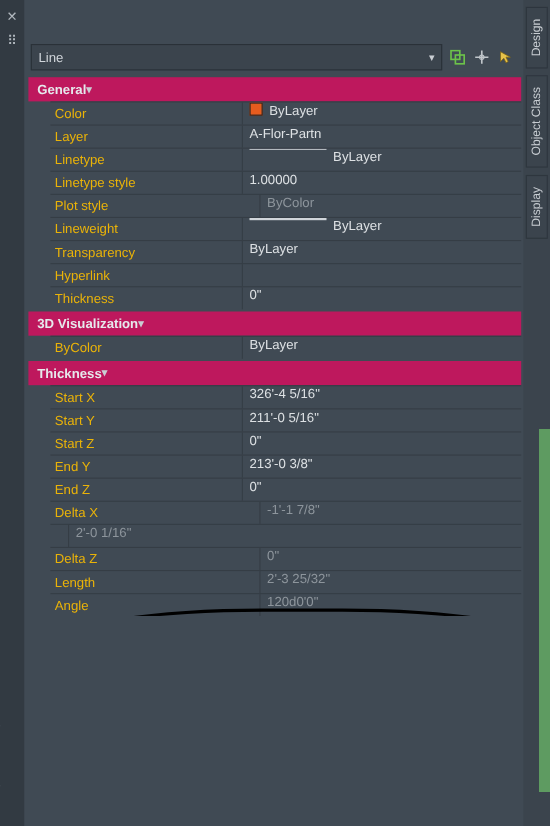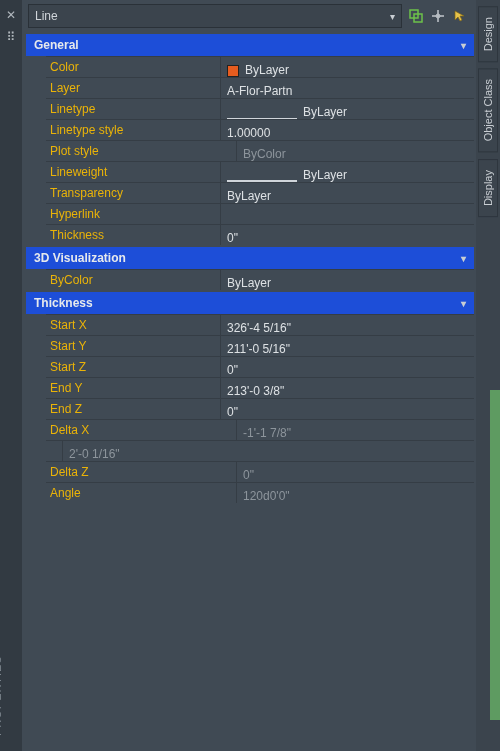--- a/index.html
+++ b/index.html
@@ -52,20 +52,21 @@
     flex: 1;
     display: flex;
     flex-direction: column;
     background: #404a54;
   }
   .top-bar {
     display: flex;
     align-items: center;
     padding: 4px 6px;
     gap: 4px;
+    margin-top: 36px;
   }
   .object-select {
     flex: 1;
     background: #3b444d;
     border: 1px solid #2a3138;
     height: 22px;
     display: flex;
     align-items: center;
     justify-content: space-between;
     padding: 0 6px;
@@ -83,26 +84,26 @@
     justify-content: center;
     color: #c0c6cb;
     font-size: 12px;
   }
   .panel {
     padding: 0 2px 0 4px;
     overflow-y: auto;
     position: relative;
   }
   .section-header {
-    background: #1d4ed8;
+    background: #be185d;
     color: #e6e9ec;
     font-weight: bold;
     display: flex;
     align-items: center;
-    justify-content: space-between;
+    justify-content: flex-start;
     height: 22px;
     padding: 0 8px;
     margin-top: 2px;
   }
   .rows {
     margin-left: 20px;
   }
   .row {
     display: flex;
     height: 20px;
@@ -115,21 +116,21 @@
     color: #eab308;
     white-space: nowrap;
     overflow: hidden;
     text-overflow: ellipsis;
   }
   .row-value {
     flex: 1;
     padding-left: 6px;
     color: #dde1e4;
     display: flex;
-    align-items: flex-end;
+    align-items: flex-start;
     gap: 6px;
     white-space: nowrap;
     overflow: hidden;
     border-left: 1px solid #353d45;
     height: 100%;
   }
   .row.readonly .row-value { color: #8d959c; margin-left: 16px; }
   .swatch {
     width: 10px;
     height: 10px;
@@ -353,20 +354,26 @@
               <span>2'-0 1/16"</span>
             </div>
         </div>
         <div class="row readonly">
           <div class="row-label">Delta Z</div>
           <div class="row-value">
               <span>0"</span>
             </div>
         </div>
         <div class="row readonly">
+          <div class="row-label">Length</div>
+          <div class="row-value">
+              <span>2'-3 25/32"</span>
+            </div>
+        </div>
+        <div class="row readonly">
           <div class="row-label">Angle</div>
           <div class="row-value">
               <span>120d0'0"</span>
             </div>
         </div>
       </div>
 
       <div class="ellipse-mark"></div>
     </div>
   </div>

